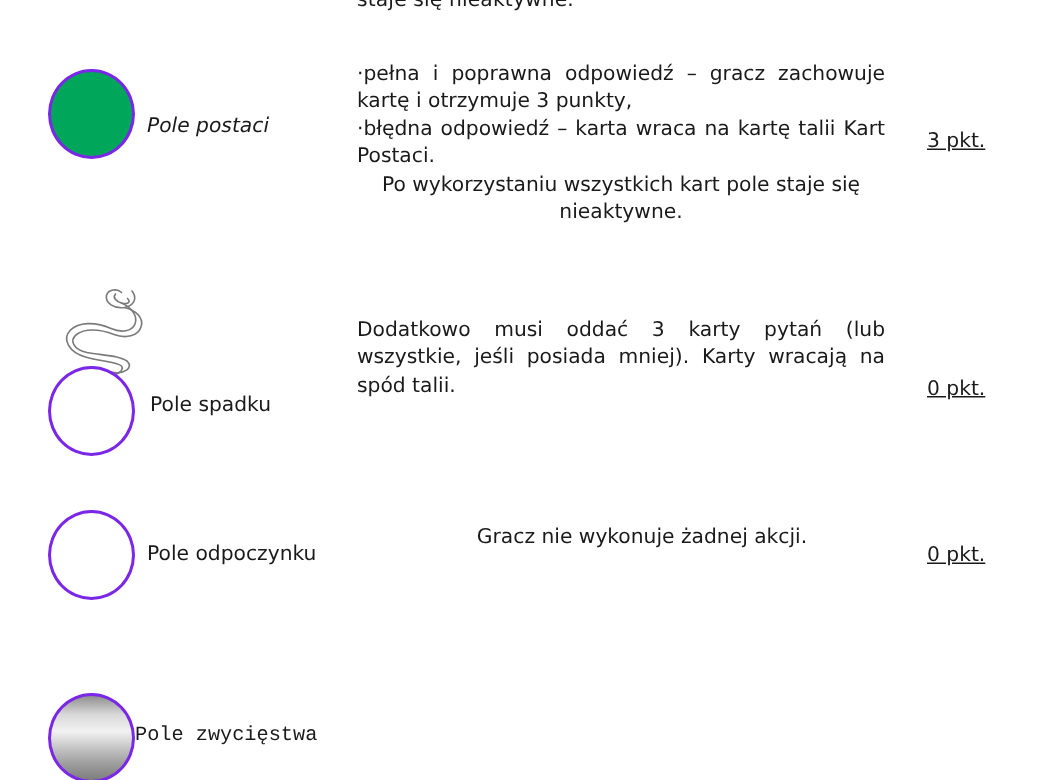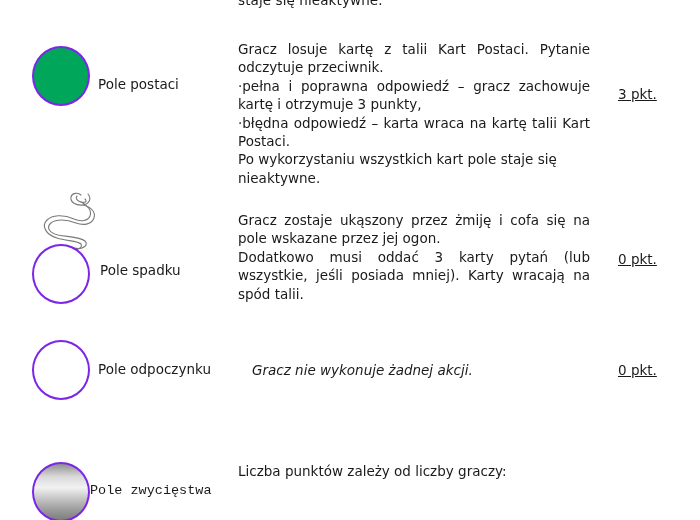--- a/index.html
+++ b/index.html
@@ -65,21 +65,21 @@
     font-size: 13.5px;
     line-height: 18.4px;
     color: #1a1a1a;
     text-align: justify;
     text-justify: inter-word;
   }
   .desc-cell p {
     margin: 0;
   }
   .desc-cell p.nojust {
-    text-align: left;
+    text-align: center;
   }
 
   .points-cell {
     position: absolute;
     left: 618px;
     width: 70px;
     font-size: 13.5px;
     line-height: 18px;
     color: #1a1a1a;
     white-space: nowrap;
@@ -135,23 +135,22 @@
 <body>
 
 <div class="sheet">
 
   <div class="clipped-top">staje się nieaktywne.</div>
 
   <div class="row" style="top:0;">
     <div class="icon-cell">
       <div class="circle circle-green"></div>
     </div>
-    <div class="label-cell" style="left:98px; top:76px;">Pole postaci</div>
+    <div class="label-cell" style="left:98px; top:76px;font-style:italic;">Pole postaci</div>
     <div class="desc-cell" style="top:40px;">
-      <p>Gracz losuje kartę z talii Kart Postaci. Pytanie odczytuje przeciwnik.</p>
       <p>·pełna i poprawna odpowiedź – gracz zachowuje kartę i otrzymuje 3 punkty,</p>
       <p>·błędna odpowiedź – karta wraca na kartę talii Kart Postaci.</p>
       <p class="nojust">Po wykorzystaniu wszystkich kart pole staje się nieaktywne.</p>
     </div>
     <div class="points-cell" style="top:85px;">3 pkt.</div>
   </div>
 
   <div class="row" style="top:0;">
     <div class="snake">
       <svg width="72" height="80" viewBox="0 0 72 80" fill="none" stroke="#7a7a7a" stroke-width="1.1" stroke-linecap="round" stroke-linejoin="round">
@@ -159,36 +158,34 @@
         <path d="M49 9 C 52 12, 48 13, 45 12 C 41 11, 39 8, 41 6"></path>
         <path d="M47 15 C 55 17, 60 22, 58 28 C 56 34, 48 36, 40 33 C 30 29, 20 29, 15 33 C 10 37, 13 43, 22 45 C 33 47, 44 47, 49 51 C 53 55, 47 60, 38 58"></path>
         <path d="M45 12 C 52 15, 56 21, 54 26 C 52 31, 45 32, 38 29 C 27 24, 16 25, 11 30 C 5 36, 10 45, 21 48 C 31 51, 42 51, 45 54 C 47 57, 42 61, 35 60"></path>
         <path d="M38 58 C 32 57, 28 60, 27 65 C 26 71, 29 77, 33 79"></path>
         <path d="M35 60 C 30 61, 28 65, 29 70 C 30 75, 33 79, 36 80"></path>
       </svg>
     </div>
     <div class="circle circle-plain" style="left:32px; top:244px;"></div>
     <div class="label-cell" style="left:100px; top:262px;text-align:right;">Pole spadku</div>
     <div class="desc-cell" style="top:211px;">
-      <p>Gracz zostaje ukąszony przez żmiję i cofa się na pole wskazane przez jej ogon.</p>
       <p>   Dodatkowo musi oddać 3 karty pytań (lub wszystkie, jeśli posiada mniej). Karty wracają na spód talii.</p>
     </div>
     <div class="points-cell" style="top:250px;">0 pkt.</div>
   </div>
 
   <div class="row" style="top:0;">
     <div class="circle circle-plain" style="left:32px; top:340px;"></div>
     <div class="label-cell" style="left:98px; top:361px;">Pole odpoczynku</div>
-    <div class="desc-cell" style="top:361px; left:252px; text-align:left;font-style:italic;">
+    <div class="desc-cell" style="top:349px; left:252px; text-align:left;">
       <p class="nojust">Gracz nie wykonuje żadnej akcji.</p>
     </div>
     <div class="points-cell" style="top:361px;">0 pkt.</div>
   </div>
 
   <div class="row" style="top:0;">
     <div class="circle circle-silver" style="left:32px; top:462px;"></div>
     <div class="label-cell" style="left:90px; top:482px;font-family:Liberation Mono, monospace;">Pole zwycięstwa</div>
     <div class="desc-cell" style="top:462px;">
-      <p class="nojust">Liczba punktów zależy od liczby graczy:</p>
     </div>
   </div>
 
 </div>
 
 </body></html>

